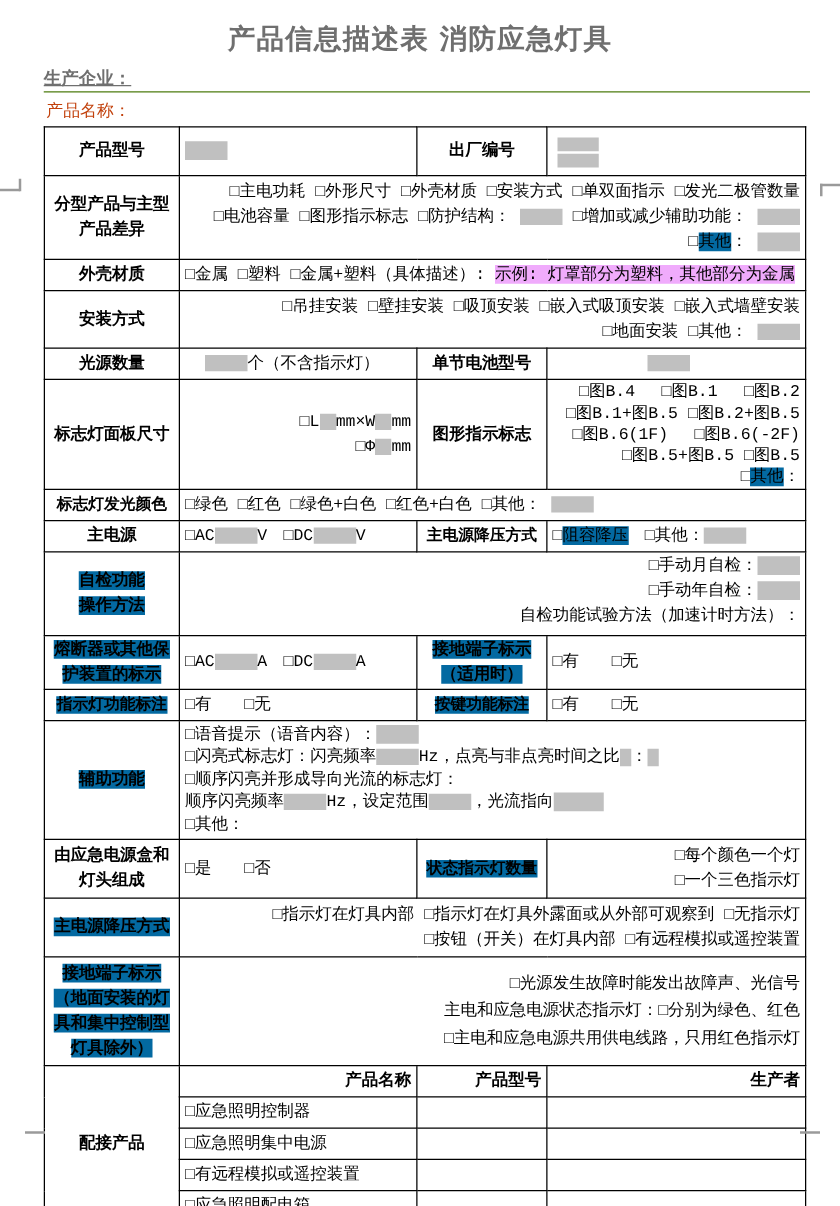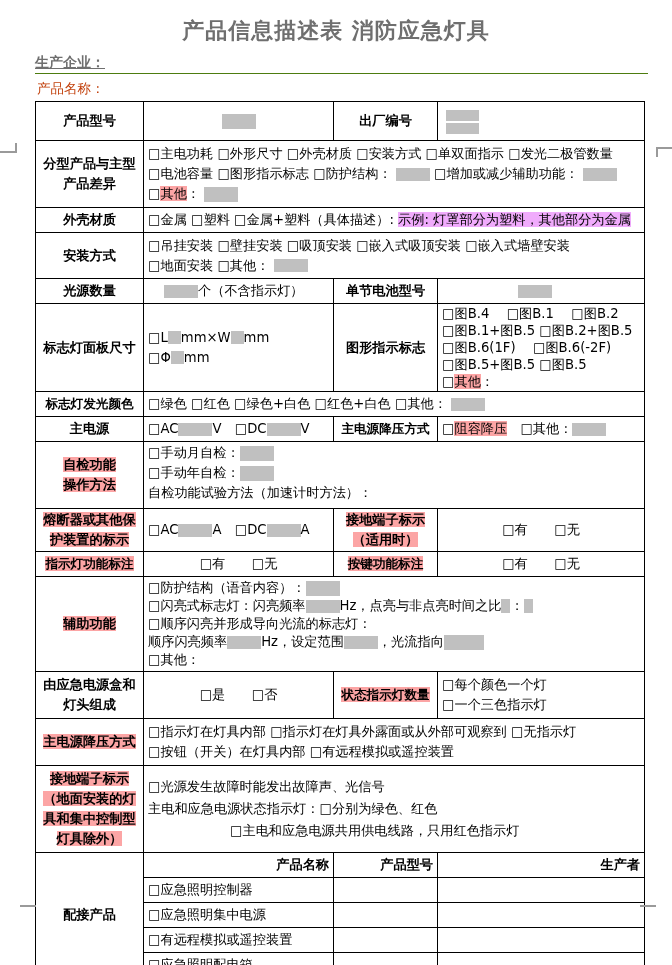--- a/index.html
+++ b/index.html
@@ -19,33 +19,33 @@
     font-size:14px;font-weight:bold;color:#6f6f6f;text-decoration:underline;
   }
   .prod-label{
     margin:6px 0 3px 37px;font-size:13.5px;color:#c2410c;
   }
   table.form{
     margin-left:35px;width:609px;border-collapse:collapse;table-layout:fixed;
   }
   table.form td{
     border:1.5px solid #000;font-size:13.2px;padding:1px 4px;
-    vertical-align:middle;line-height:20px;overflow:hidden;
+    vertical-align:middle;line-height:20px;overflow:hidden;font-family:Liberation Mono, monospace;
   }
   td.lbl{text-align:center;font-weight:bold;padding:1px 2px;line-height:19px;}
-  .hl{background:#fca5a5;}
+  .hl{background:#0369a1;}
   .grayhl{background:#f0abfc;}
   .gb{display:inline-block;background:#c0c0c0;width:34px;height:13px;vertical-align:middle;}
   .gb-xs{width:13px;}
   .gb-dot{width:9px;height:14px;}
   .gb-tall{height:15px;}
   .gb-wide{width:40px;}
   .stack{display:block;background:#c0c0c0;width:33px;height:11px;margin:2px 0 0 4px;}
-  .ctr{text-align:center;}
-  .tight div{line-height:20px;}
+  .ctr{}
+  .tight div{line-height:20px;text-align:right;}
   .aux div{line-height:18px;}
   .indent{margin-left:82px;}
   .cropmark{position:absolute;background:#9a9a9a;}
   table.form td.subhead{font-weight:bold;text-align:right;}
 </style>
 </head>
 <body>
 
 <div class="cropmark" style="left:0;top:151px;width:16px;height:2px;"></div>
 <div class="cropmark" style="left:15px;top:143px;width:2px;height:10px;"></div>
@@ -195,21 +195,21 @@
   <tr>
     <td class="lbl" style="height:22px;font-size:12.6px"><span class="hl">指示灯功能标注</span></td>
     <td class="ctr">□有　　□无</td>
     <td class="lbl" style="font-size:12.6px"><span class="hl">按键功能标注</span></td>
     <td class="ctr">□有　　□无</td>
   </tr>
 
   <tr>
     <td class="lbl" style="height:92px"><span class="hl">辅助功能</span></td>
     <td colspan="3" class="aux">
-      <div><span>□防护结构（语音内容）：</span><span class="gb gb-tall"></span></div>
+      <div><span>□语音提示（语音内容）：</span><span class="gb gb-tall"></span></div>
       <div>
         <span>□闪亮式标志灯：闪亮频率</span><span class="gb"></span><span>Hz，点亮与非点亮时间之比</span><span class="gb gb-dot"></span><span>：</span><span class="gb gb-dot"></span>
       </div>
       <div>□顺序闪亮并形成导向光流的标志灯：</div>
       <div>
         <span>顺序闪亮频率</span><span class="gb"></span><span>Hz，设定范围</span><span class="gb"></span><span>，光流指向</span><span class="gb gb-wide gb-tall"></span>
       </div>
       <div>□其他：</div>
     </td>
   </tr>

